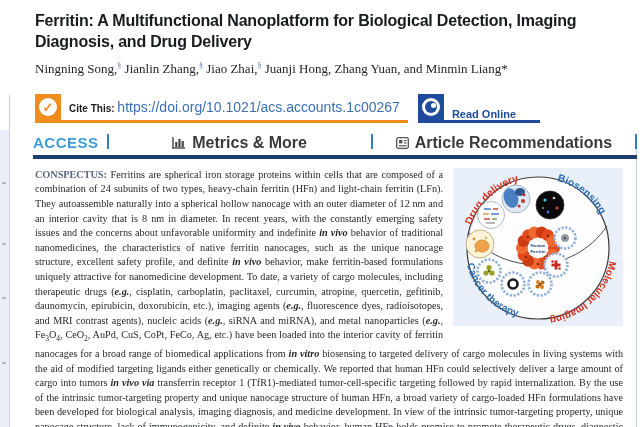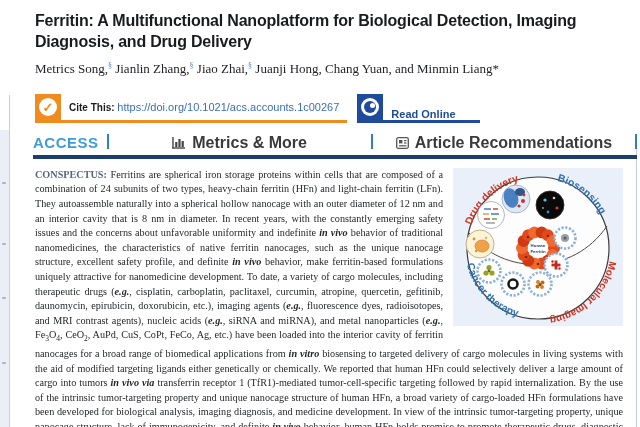--- a/index.html
+++ b/index.html
@@ -31,21 +31,21 @@
   .badge-orange { background:#F08C1E; }
   .badge-blue { background:#1E4B9B; }
   .badge .disc { width:18px; height:18px; background:#fff; border-radius:50%;
     display:flex; align-items:center; justify-content:center; }
   .check { color:#F08C1E; font-size:13px; font-weight:bold; line-height:1; }
   .globe { width:12px; height:12px; background:#1E4B9B; border-radius:50%; position:relative; }
   .globe::after { content:""; position:absolute; left:6px; top:2px; width:5px; height:5px;
     background:#fff; border-radius:50%; }
   .cite-text { padding:0 8px; white-space:nowrap; font-size:10px; color:#222; }
   .cite-label { font-weight:bold; color:#1c1c1c; }
-  .doi-link { color:#3B6FB6; font-size:11px; text-decoration:none; }
+  .doi-link { color:#3B6FB6; font-size:14px; text-decoration:none; }
   .read-online { display:flex; align-items:flex-end; border-bottom:3px solid #1E4B9B;
     margin-left:10px; padding-right:16px; }
   .read-online-label { padding:0 8px; font-size:11px; font-weight:bold; color:#1E4B9B; white-space:nowrap; }
 
   .access-row { margin-top:11px; margin-left:-2px; width:604px; display:flex; align-items:flex-start; height:17px; }
   .access-label { font-size:15px; font-weight:bold; color:#3E9CD9; letter-spacing:0.5px; padding-right:8px; }
   .vsep { width:2px; height:15px; background:#2f7fc2; flex:none; }
   .access-seg { flex:1; display:flex; align-items:center; justify-content:center; gap:6px; }
   .access-seg .seg-label { font-size:16px; font-weight:bold; color:#3a3a3a; }
   .thick-rule { margin-top:4px; margin-left:-2px; width:604px; height:3.5px; background:#1C3E6E; }
@@ -71,21 +71,21 @@
   <div class="margin-mark" style="left:2px; top:182px;"></div>
   <div class="margin-mark" style="left:2px; top:243px;"></div>
   <div class="margin-mark" style="left:2px; top:297px;"></div>
   <div class="margin-mark" style="left:2px; top:362px;"></div>
   <div class="right-rule"></div>
 
   <div class="content">
 
     <div class="title">Ferritin: A Multifunctional Nanoplatform for Biological Detection, Imaging Diagnosis, and Drug Delivery</div>
 
-    <div class="authors"><span>Metrics Song,</span><sup class="aff">§</sup> <span>Jianlin Zhang,</span><sup class="aff">§</sup> <span>Jiao Zhai,</span><sup class="aff">§</sup> <span>Juanji Hong,</span> <span>Chang Yuan,</span> <span>and Minmin Liang*</span></div>
+    <div class="authors"><span>Ningning Song,</span><sup class="aff">§</sup> <span>Jianlin Zhang,</span><sup class="aff">§</sup> <span>Jiao Zhai,</span><sup class="aff">§</sup> <span>Juanji Hong,</span> <span>Zhang Yuan,</span> <span>and Minmin Liang*</span></div>
 
     <div class="cite-row">
       <div class="cite-left">
         <div class="badge badge-orange">
           <div class="disc">
               <span class="check">✓</span>
             </div>
         </div>
         <div class="cite-text">
           <span class="cite-label">Cite This:</span>

